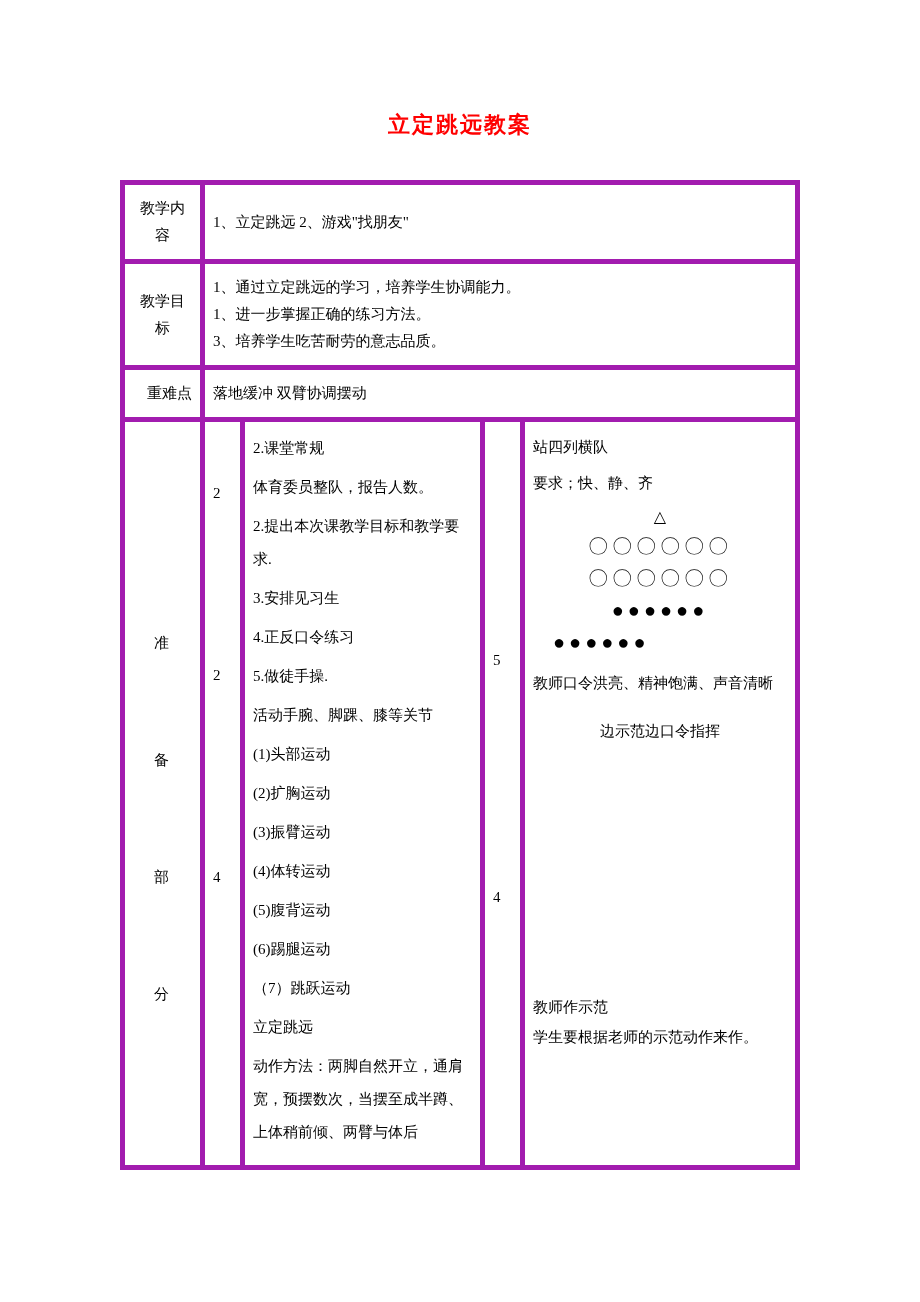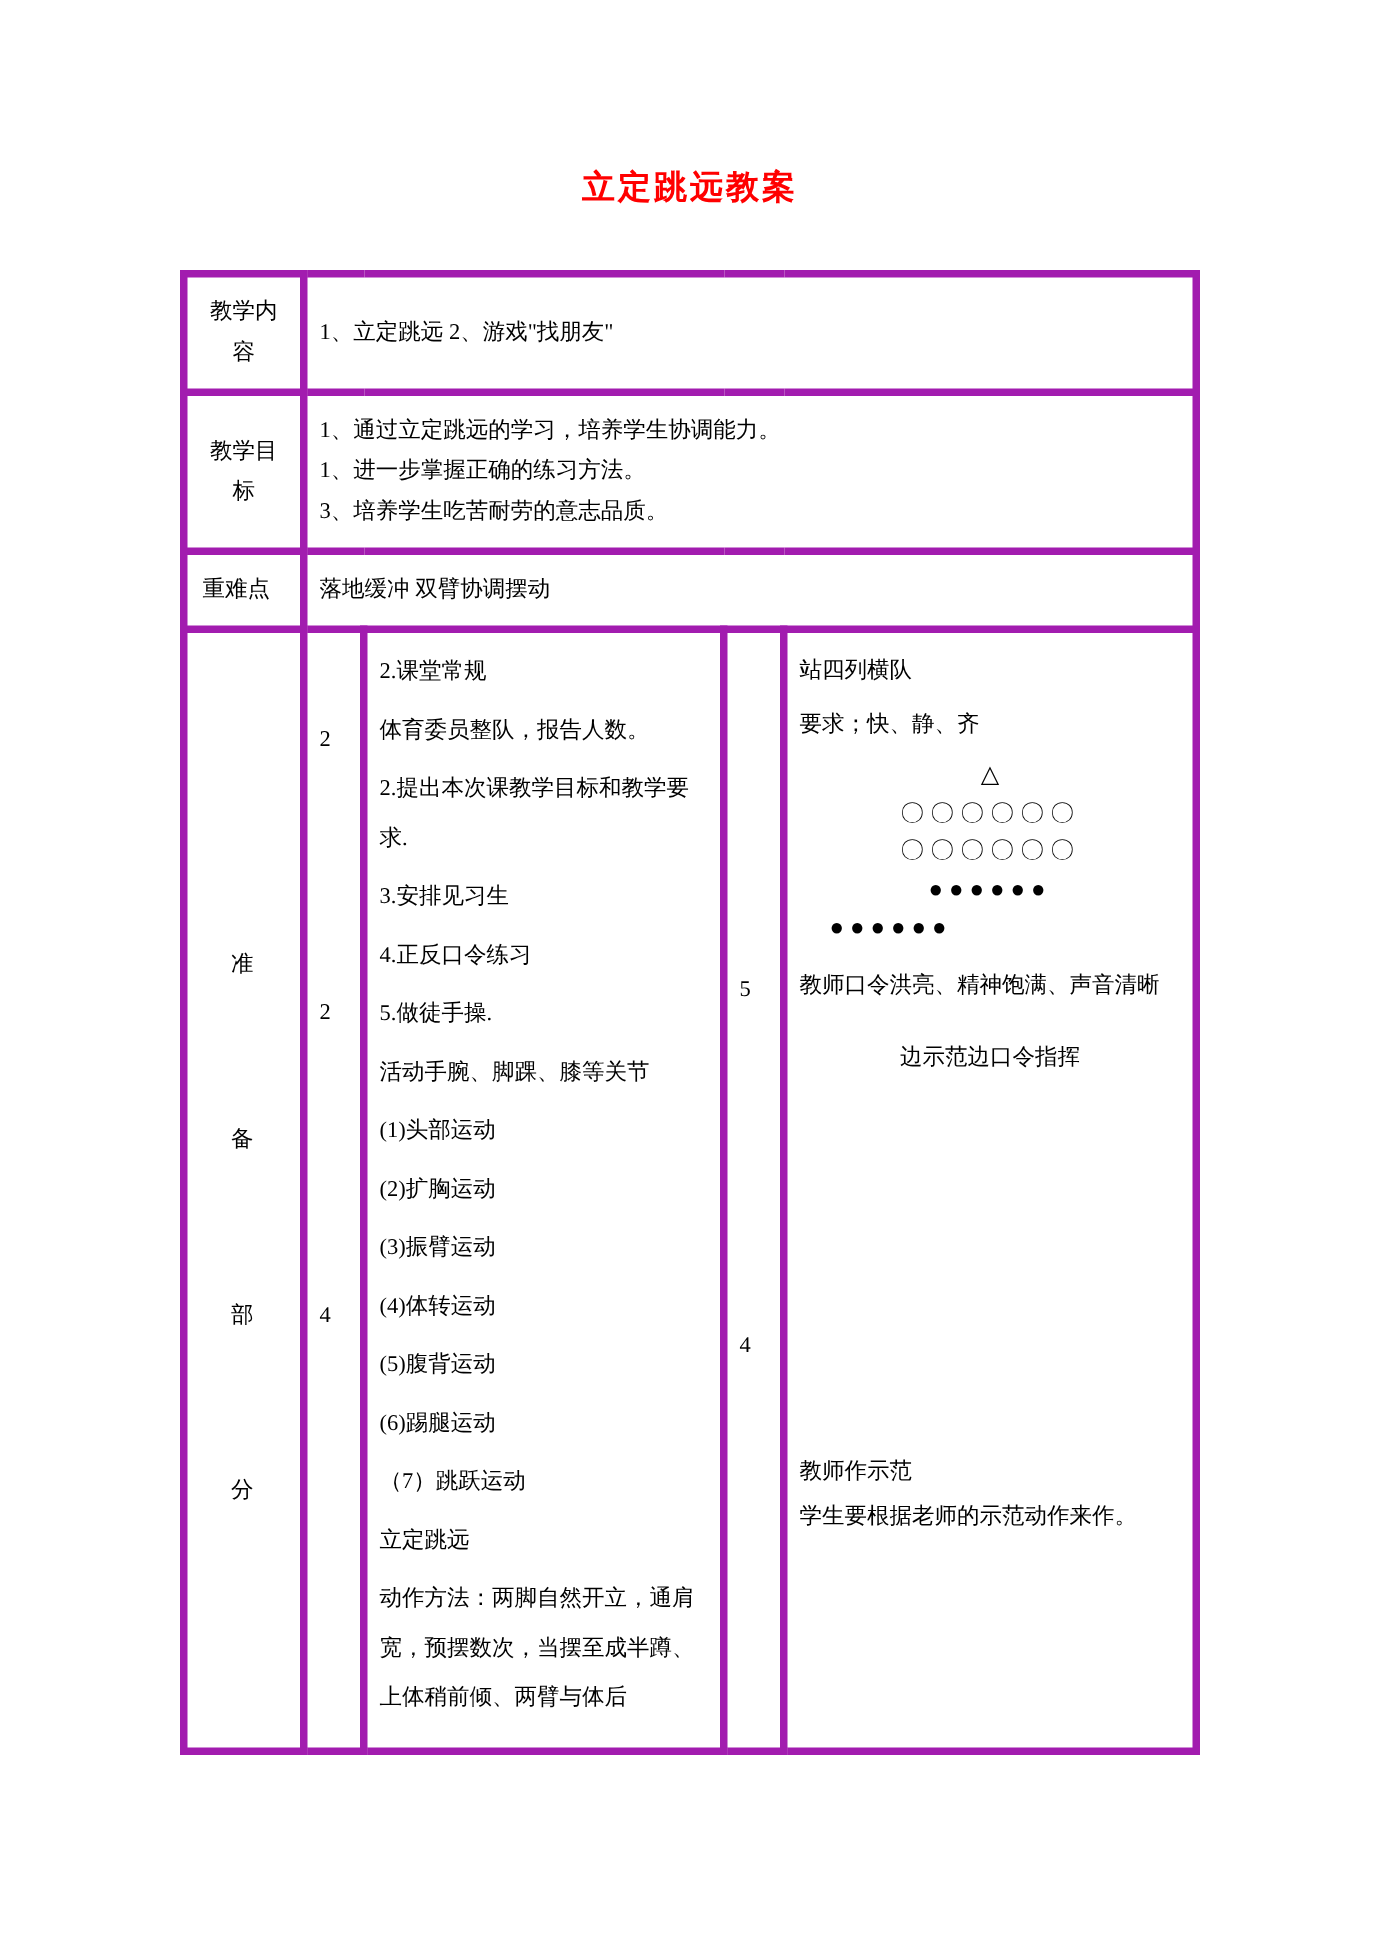--- a/index.html
+++ b/index.html
@@ -55,21 +55,21 @@
   .col-count {
     width: 40px;
   }
   .formation {
     text-align: center;
     line-height: 1.6;
     margin: 6px 0 10px 0;
   }
   .circle-row, .dot-row {
     letter-spacing: 4px;
-    font-size: 16px;
+    font-size: 20px;
   }
   .tri {
     font-size: 16px;
   }
   .step-cell {
     font-size: 18px;
     letter-spacing: 2px;
   }
   .content-block p {
     margin: 0 0 6px 0;
@@ -103,21 +103,21 @@
     <tr>
       <td class="center vmid">教学目标</td>
       <td colspan="4">
         <div>1、通过立定跳远的学习，培养学生协调能力。</div>
         <div>1、进一步掌握正确的练习方法。</div>
         <div>3、培养学生吃苦耐劳的意志品质。</div>
       </td>
     </tr>
 
     <tr>
-      <td class="center" style="text-align:left;padding-left:10px;">重难点</td>
+      <td class="center" style="text-align:right;padding-left:10px;">重难点</td>
       <td colspan="4">落地缓冲   双臂协调摆动</td>
     </tr>
 
 
     <tr>
       <td class="center step-cell" style="vertical-align:top;padding-top:60px;">
         <div style="margin-bottom:90px;">准</div>
         <div style="margin-bottom:90px;">备</div>
         <div style="margin-bottom:90px;">部</div>
         <div>分</div>

